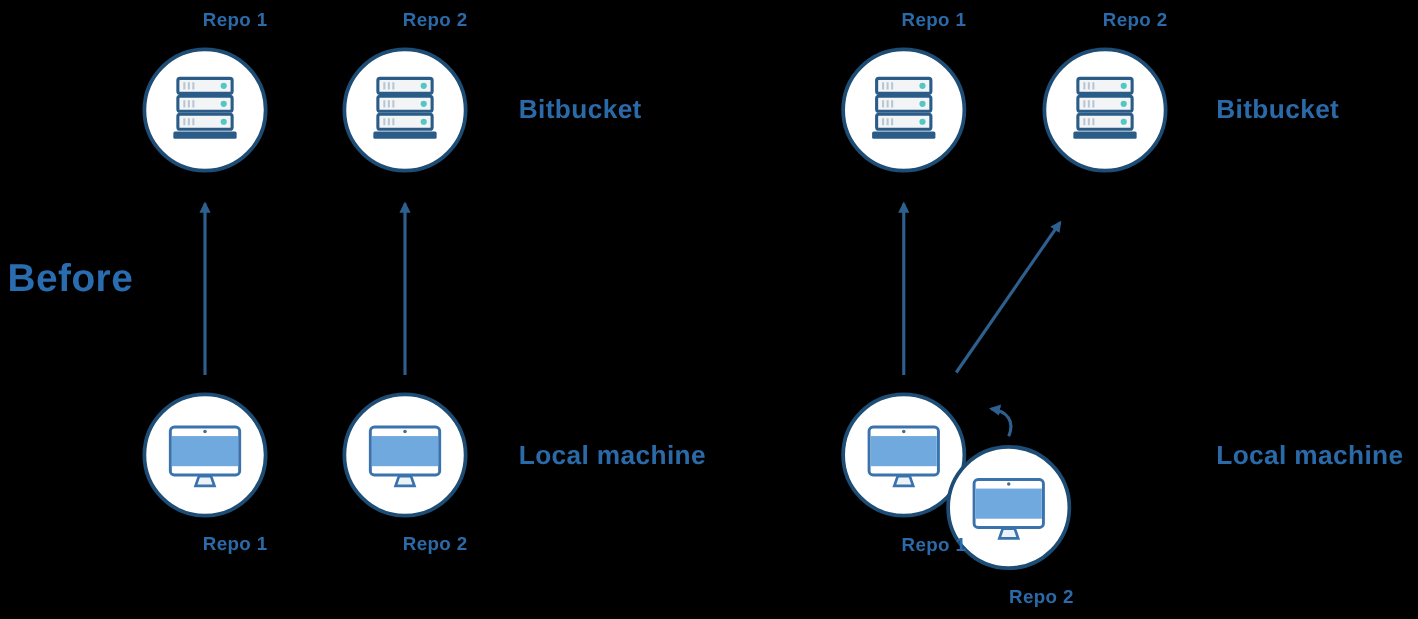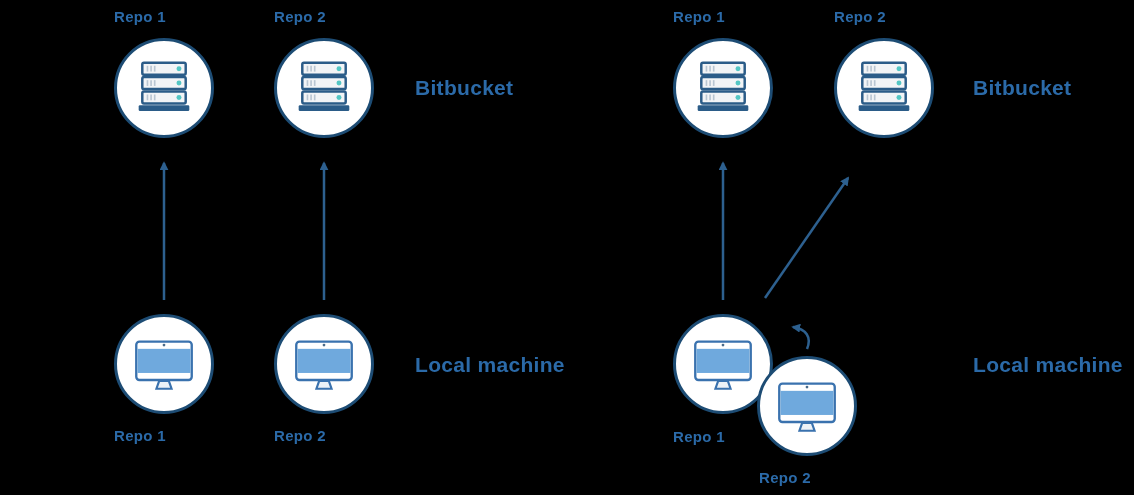--- a/index.html
+++ b/index.html
@@ -30,21 +30,21 @@
   .lbl {
     position: absolute;
     color: var(--text-blue, #2b6aa8);
     font-weight: 700;
     z-index: 4;
     white-space: nowrap;
     letter-spacing: 0.3px;
   }
   .repo-lbl {
     width: 100px;
-    text-align: left;
+    text-align: right;
     font-size: 15px;
     line-height: 17px;
   }
   .side-lbl {
     font-size: 21px;
     line-height: 24px;
   }
   .heading {
     font-size: 31px;
     line-height: 34px;
@@ -65,20 +65,21 @@
     </defs>
     <g stroke="#2d608f" stroke-width="2.5" fill="none">
       <line x1="164" y1="300" x2="164" y2="163" marker-end="url(#ah)"></line>
       <line x1="324" y1="300" x2="324" y2="163" marker-end="url(#ah)"></line>
       <line x1="723" y1="300" x2="723" y2="163" marker-end="url(#ah)"></line>
       <line x1="765" y1="298" x2="848" y2="178" marker-end="url(#ah)"></line>
       <path d="M807,349 C812,337 806,329 793,327" marker-end="url(#ah)"></path>
     </g>
   </svg>
 
+  <div class="lbl heading" style="left:6px; top:206px;">Before</div>
 
   <div class="lbl repo-lbl" style="left:114px; top:8px;">Repo 1</div>
   <div class="lbl repo-lbl" style="left:274px; top:8px;">Repo 2</div>
 
   <div class="node" style="left:114px; top:38px;">
     <svg viewBox="0 0 60 60" width="62" height="62">
       <g stroke="#2b5c88" stroke-width="2.4" fill="#f2f4f6">
         <rect x="9" y="5.5" width="42" height="11.6" rx="1.6"></rect>
         <rect x="9" y="19.4" width="42" height="11.6" rx="1.6"></rect>
         <rect x="9" y="33.3" width="42" height="11.6" rx="1.6"></rect>

